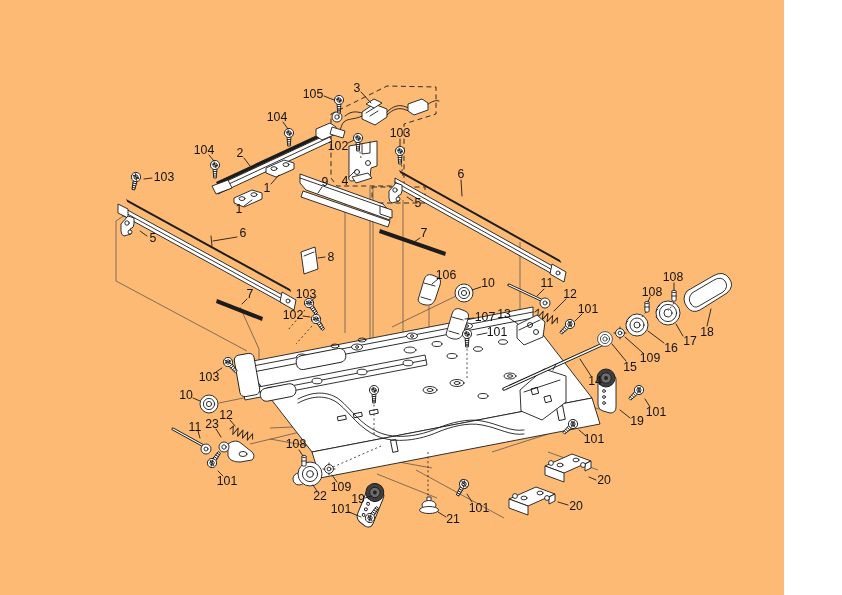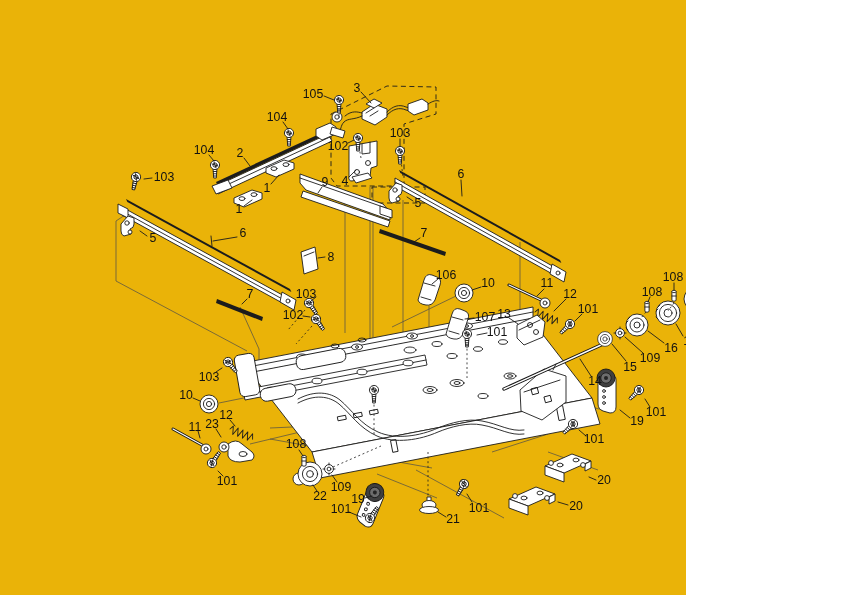--- a/index.html
+++ b/index.html
@@ -1,16 +1,16 @@
 <!DOCTYPE html>
 <html><head>
 <meta charset="utf-8">
 <style>
   html,body{margin:0;padding:0;background:#fff;}
-  #page{position:relative;width:686px;height:595px;background:#eab308;overflow:hidden;
+  #page{position:relative;width:784px;height:595px;background:#fdba74;overflow:hidden;
         font-family:"Liberation Sans", sans-serif;}
   svg{position:absolute;left:0;top:0;}
   .ln{stroke:#1c1c1c;stroke-width:.9;fill:none;stroke-linecap:round;stroke-linejoin:round;}
   .fw{fill:#fff;stroke:#1c1c1c;stroke-width:.9;stroke-linejoin:round;}
   .thin{stroke:#4a4a4a;stroke-width:.7;fill:none;}
   .dash{stroke:#1c1c1c;stroke-width:.9;stroke-dasharray:5 3.5;fill:none;}
   .dot{stroke:#1c1c1c;stroke-width:.8;stroke-dasharray:2 2.6;fill:none;}
   .dark{fill:#1c1c1c;stroke:none;}
   .plabel{font-family:"Liberation Sans",sans-serif;font-size:12.3px;fill:#121212;}
   .leader{stroke:#1c1c1c;stroke-width:.9;fill:none;stroke-linecap:round;}

